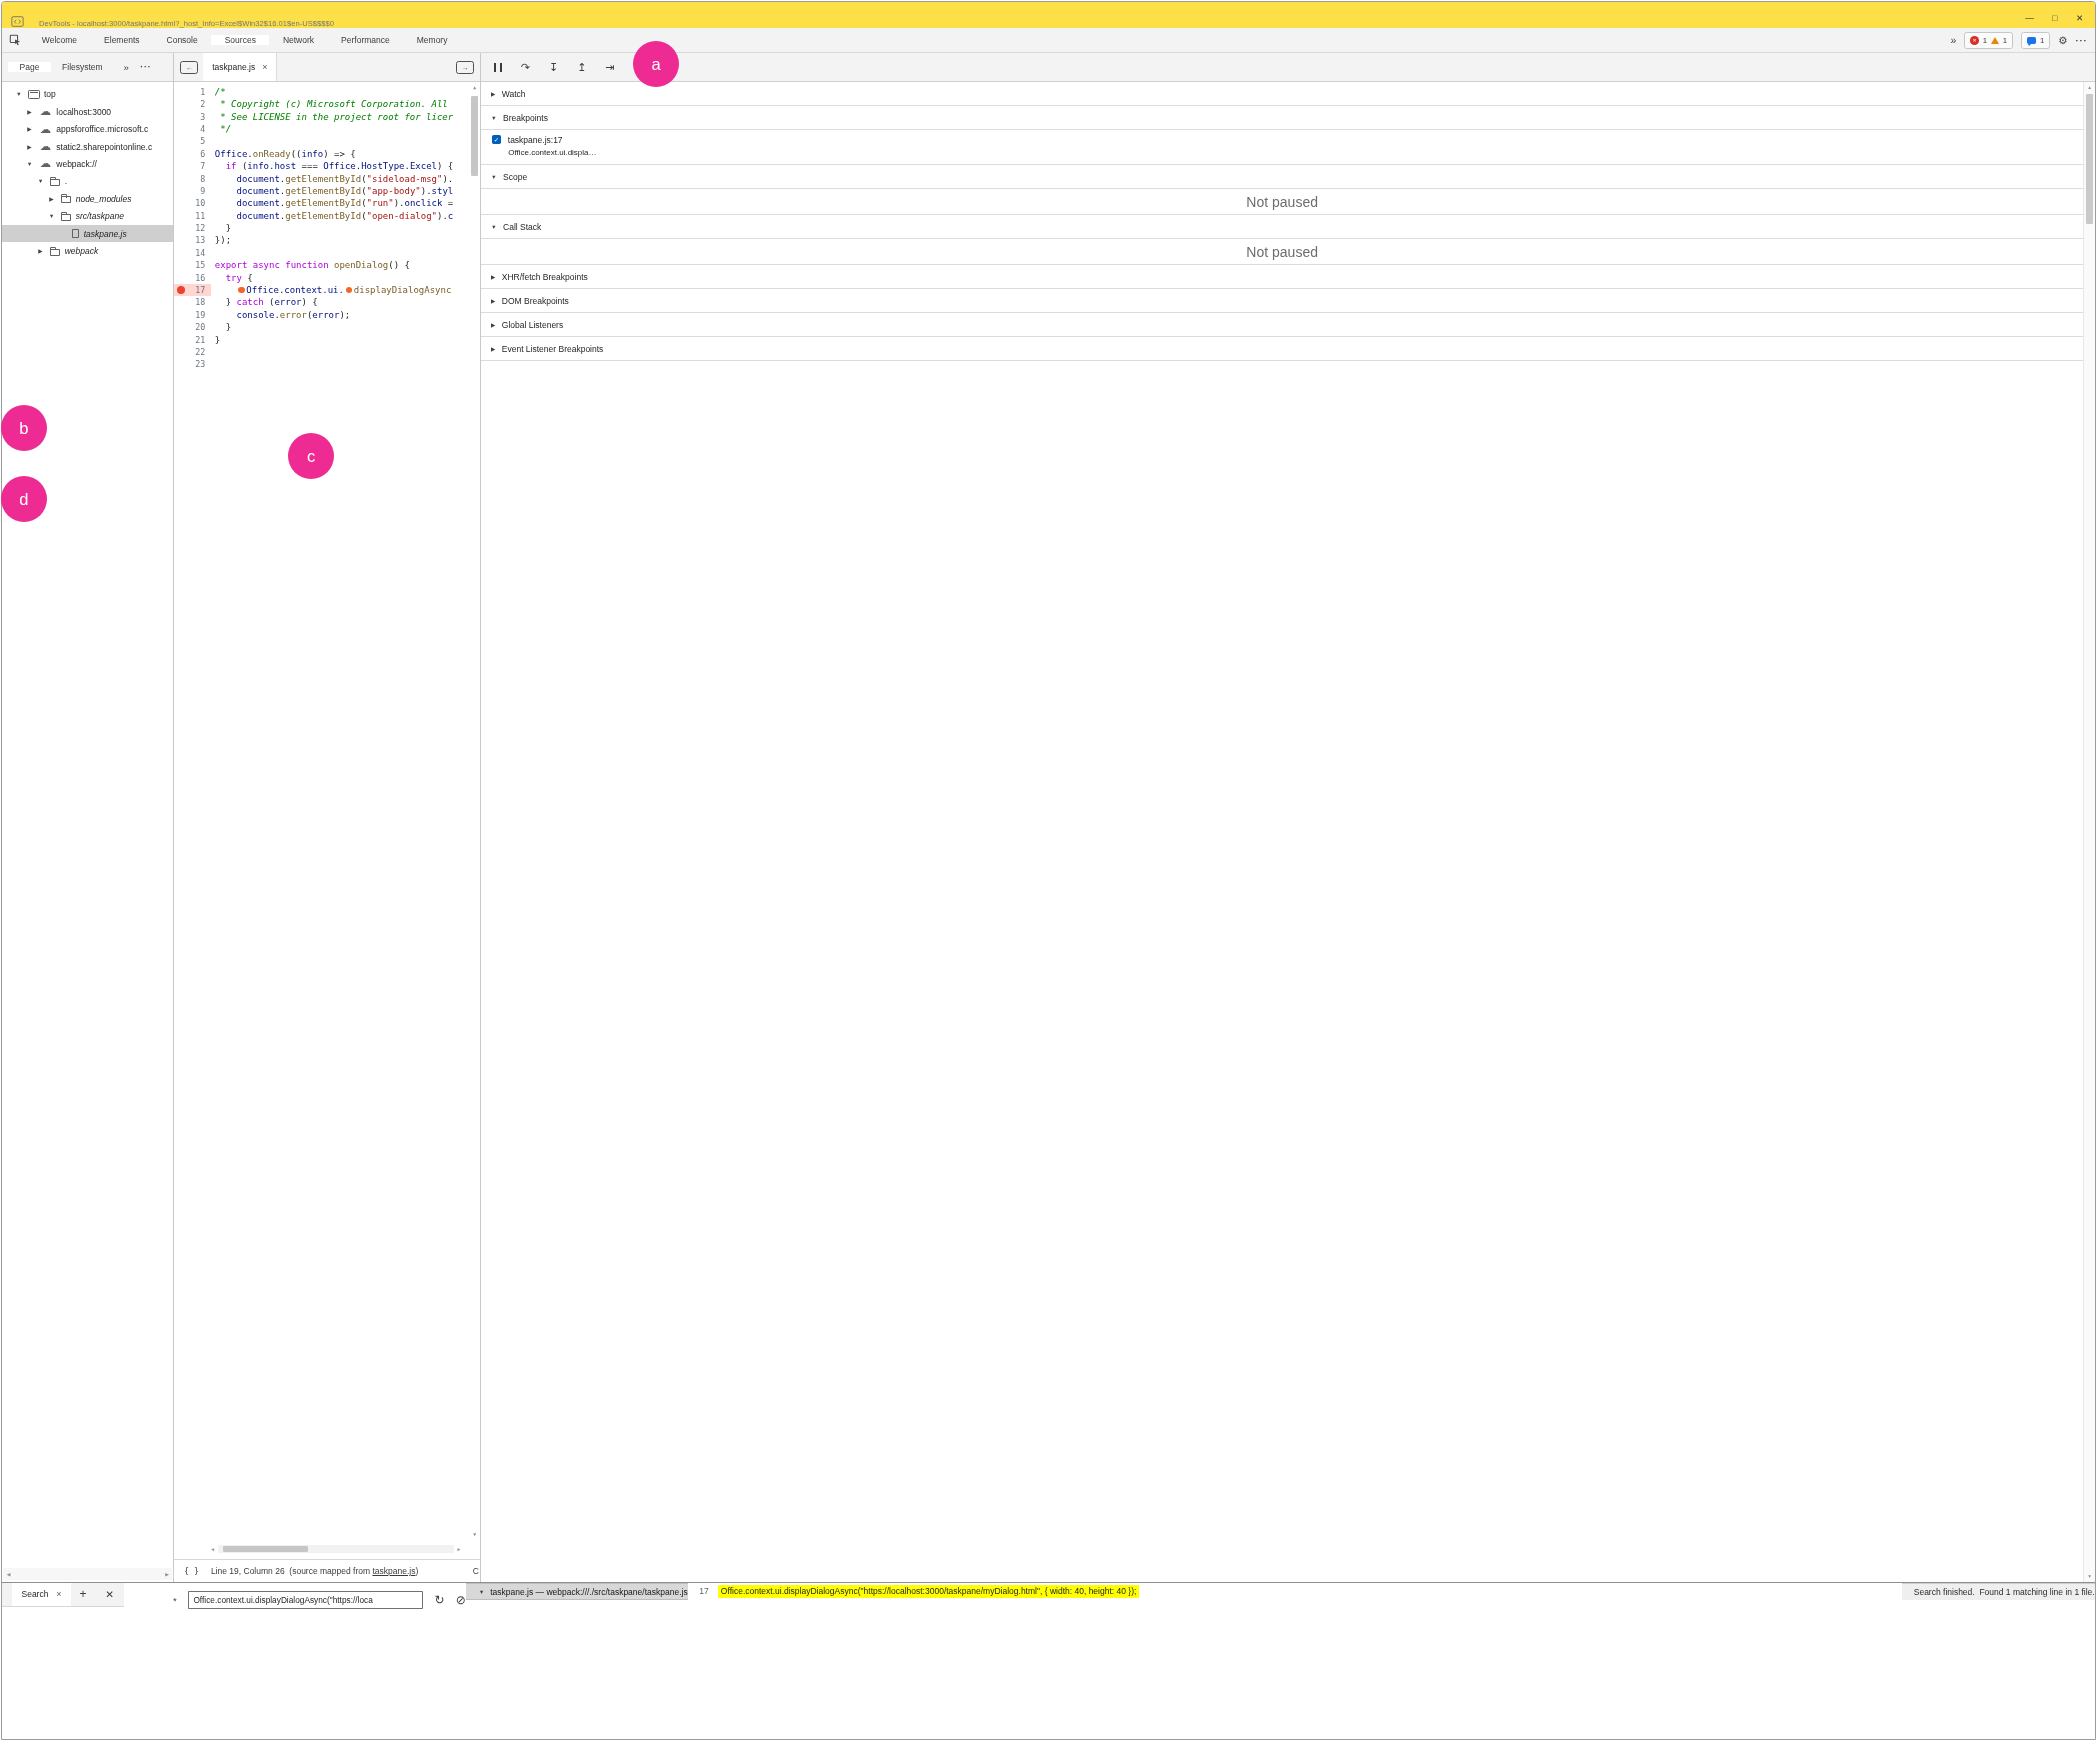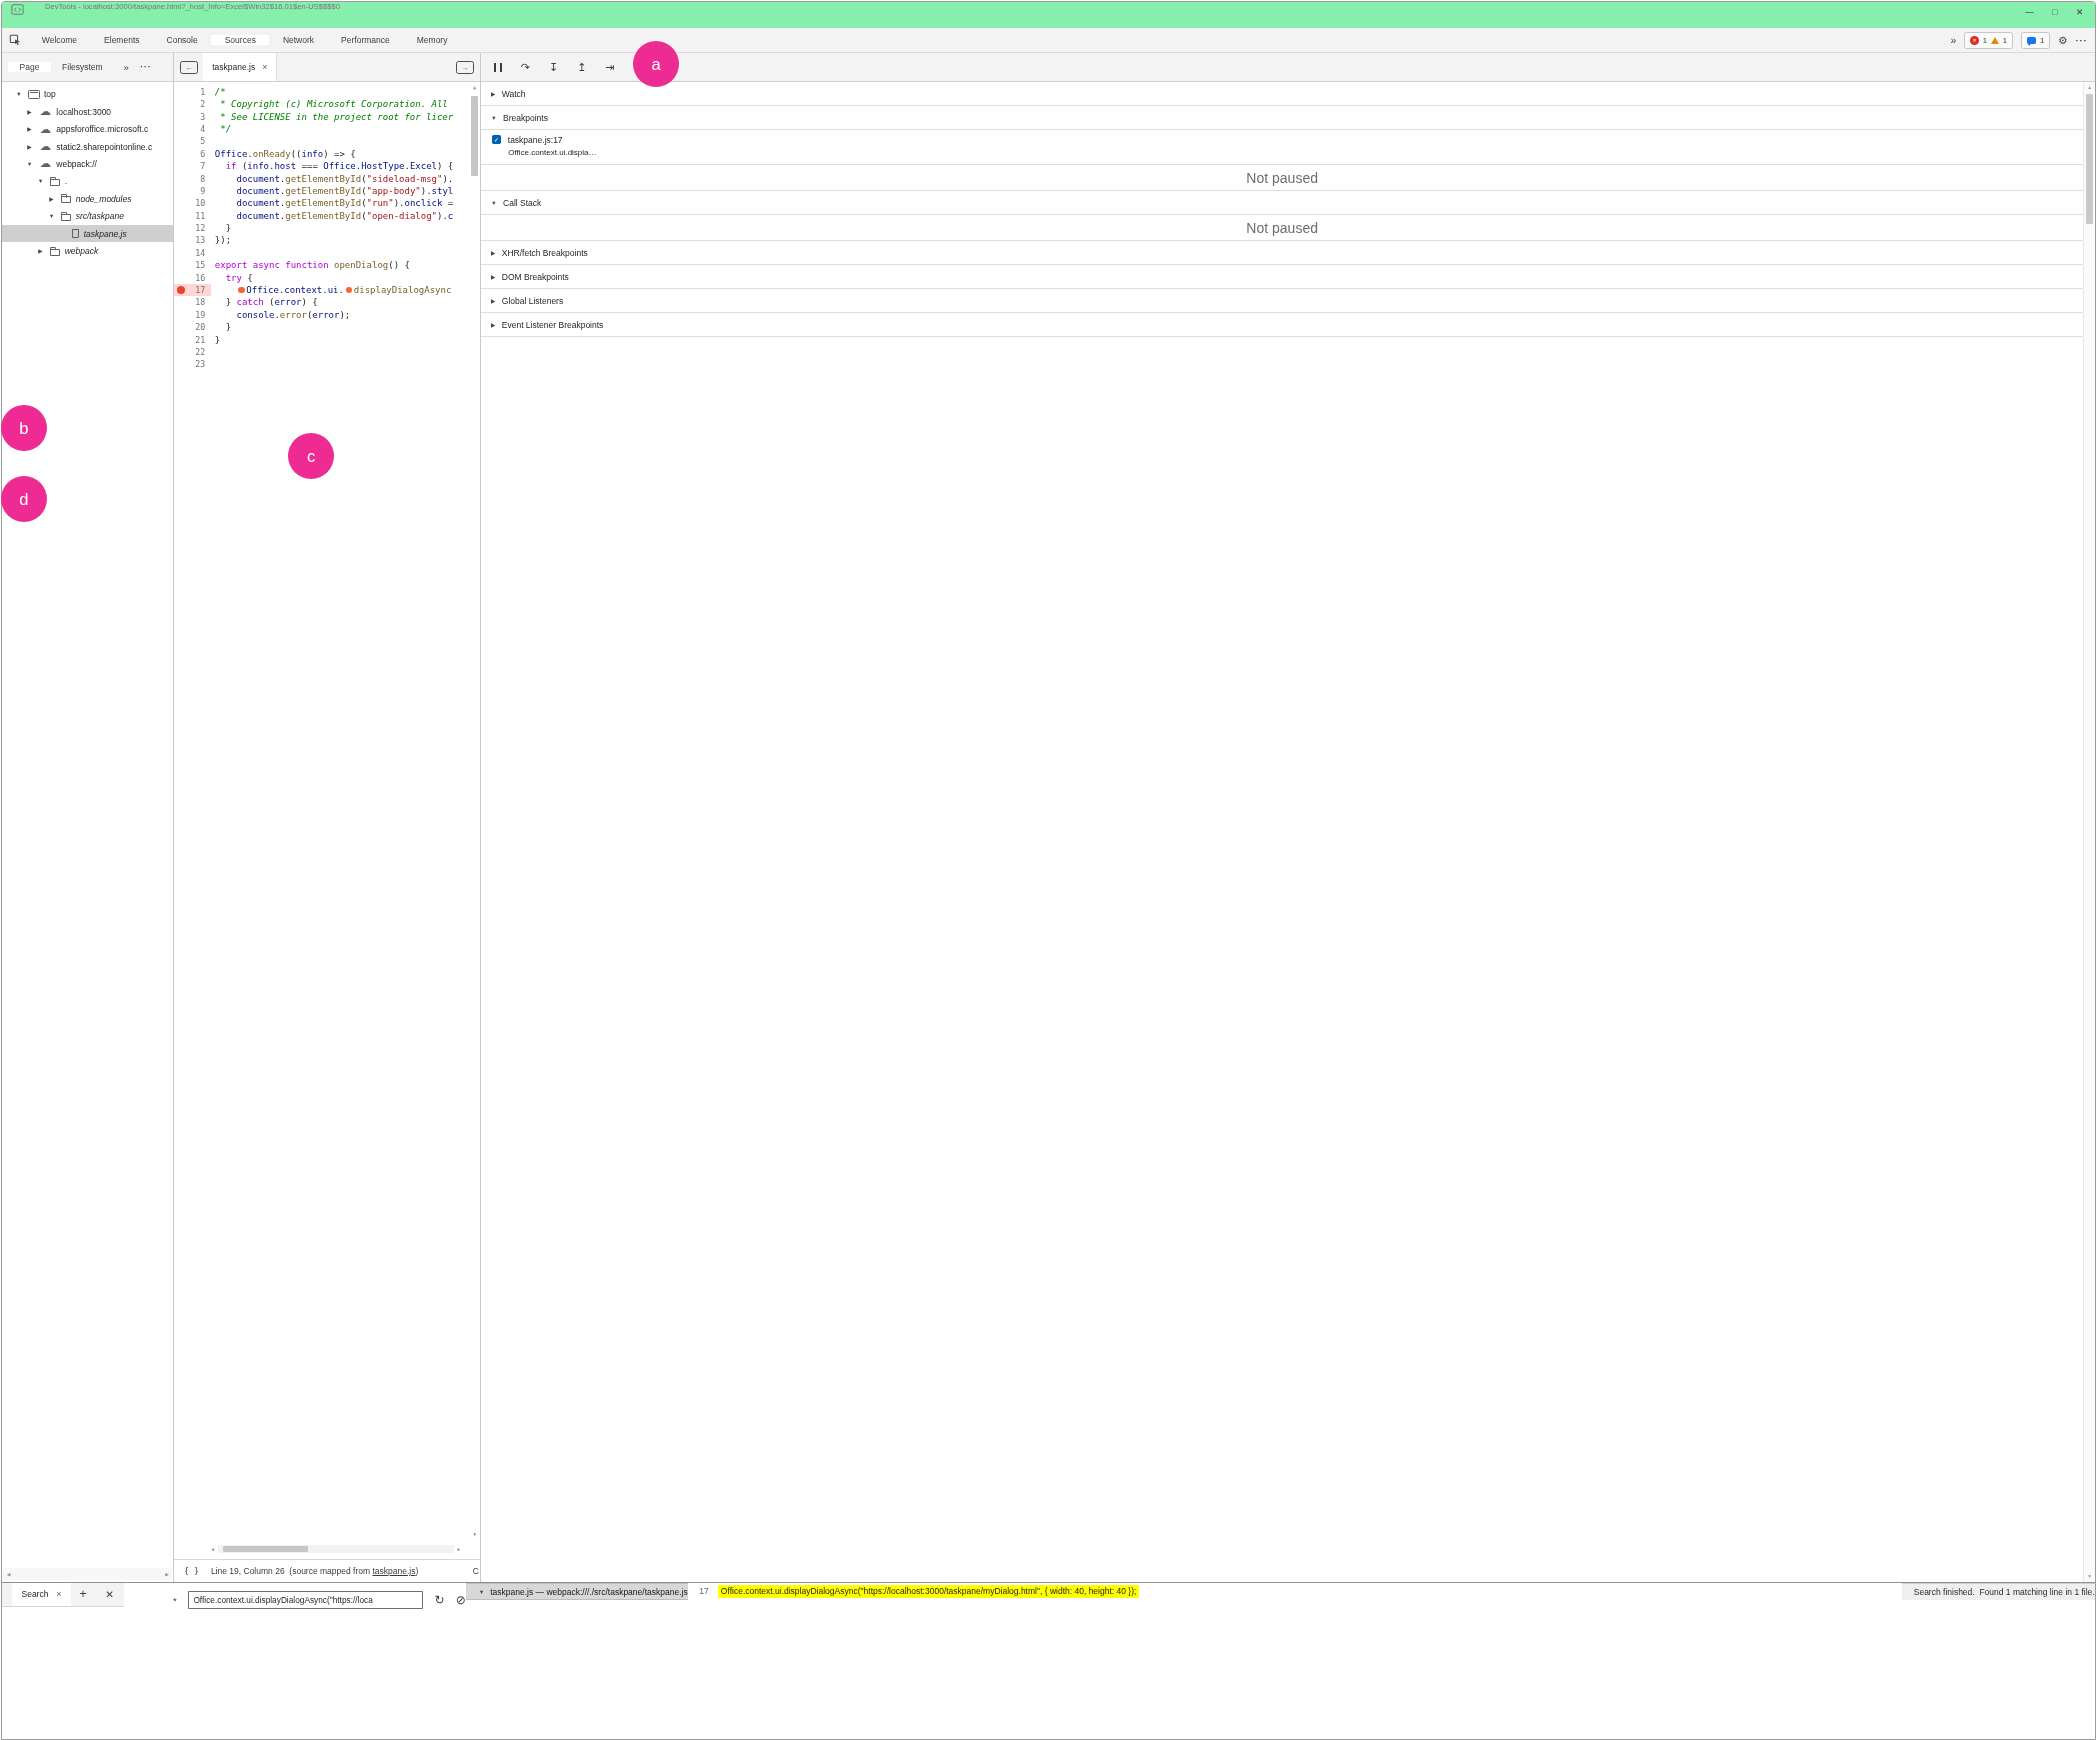--- a/index.html
+++ b/index.html
@@ -4,21 +4,21 @@
 <style>
   * { box-sizing: border-box; margin: 0; padding: 0; }
   html,body { width:682px; height:566px; overflow:hidden; background:#fff;
     font-family:"Liberation Sans", sans-serif; color:#1f1f1f; }
   .window { position:absolute; left:1.3px; top:1.3px; right:1.3px; bottom:0;
     border:0.4px solid #9b9b9b; border-radius:3.5px 3.5px 0 0; background:#fff;
     display:flex; flex-direction:column; overflow:hidden; }
   .pre { white-space:pre; }
 
   
-  .titlebar { height:26px; flex:none; display:flex; align-items:flex-start; gap:20px; padding:0 2.6px 0 8.7px; background:#86efac; }
+  .titlebar { height:26px; flex:none; display:flex; align-items:flex-end; gap:14px; padding:0 2.6px 0 8.7px; background:#fde047; }
   .devtools-logo { width:14px; height:14px; flex:none; display:flex; align-items:center; justify-content:center; }
   .title { flex:1; color:#767676; font-size:7.6px; white-space:nowrap; overflow:hidden; }
   .win-controls { display:flex; align-items:center; }
   .win-controls span { width:25px; height:20px; display:flex; align-items:center; justify-content:center; font-size:8.7px; color:#3c3c3c; }
 
   
   .toolbar { height:25px; flex:none; background:var(--panel-gray,#f3f3f3); display:flex; align-items:stretch; border-bottom:0.4px solid #d9d9d9; }
   .inspect { width:26px; display:flex; align-items:center; justify-content:center; }
   .tb-tabs { display:flex; align-items:center; }
   .tb-tab { display:flex; align-items:center; padding:0 13.5px; font-size:8.5px; color:#3c3c3c; white-space:nowrap; }
@@ -397,20 +397,24 @@
             <span class="sec-arrow">▼</span>
             <span>Breakpoints</span>
           </div>
           <div class="bp-entry">
             <div class="bp-row1">
               <span class="checkbox">✓</span>
               <span>taskpane.js:17</span>
             </div>
             <div class="bp-code">Office.context.ui.displa…</div>
           </div>
+          <div class="sec-head">
+            <span class="sec-arrow">▼</span>
+            <span>Scope</span>
+          </div>
           <div class="sec-msg">Not paused</div>
           <div class="sec-head">
             <span class="sec-arrow">▼</span>
             <span>Call Stack</span>
           </div>
           <div class="sec-msg">Not paused</div>
           <div class="sec-head">
             <span class="sec-arrow">▶</span>
             <span>XHR/fetch Breakpoints</span>
           </div>

